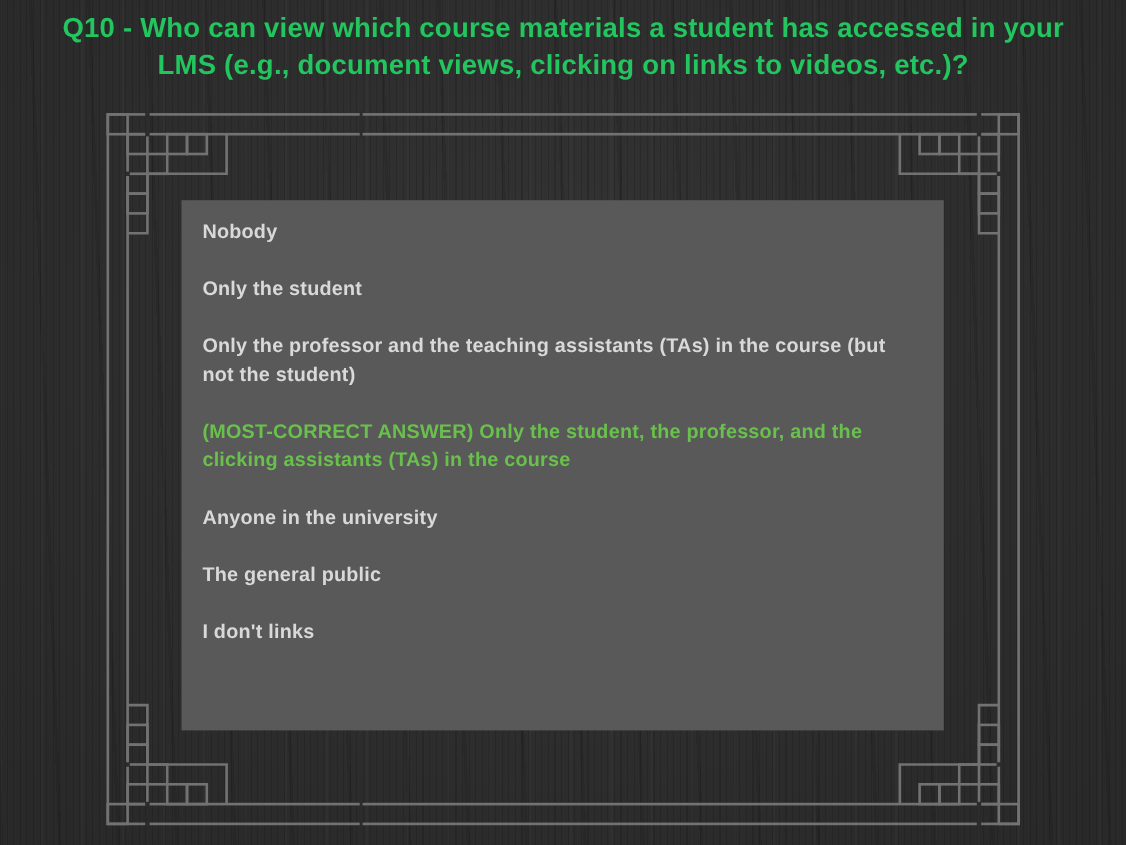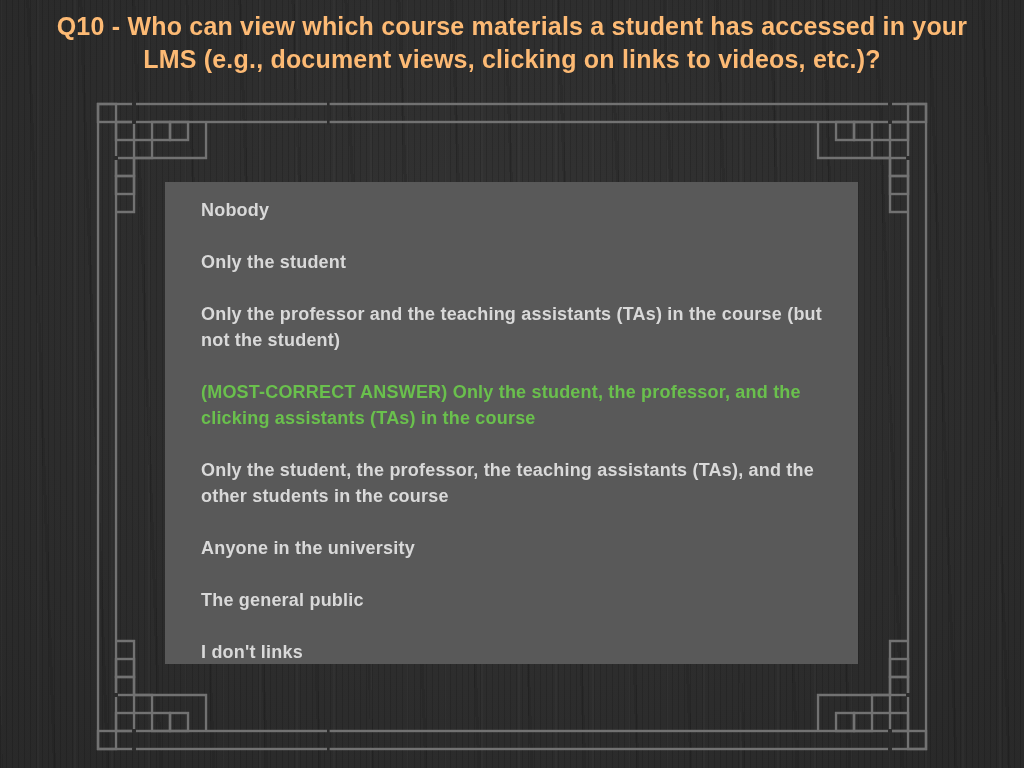--- a/index.html
+++ b/index.html
@@ -10,27 +10,27 @@
     background-image:
       repeating-linear-gradient(90deg, rgba(0,0,0,.14) 0px, rgba(0,0,0,.14) 1px, rgba(255,255,255,0) 1px, rgba(255,255,255,0) 6px),
       repeating-linear-gradient(90deg, rgba(255,255,255,.02) 0px, rgba(255,255,255,.02) 2px, rgba(0,0,0,0) 2px, rgba(0,0,0,0) 37px),
       repeating-linear-gradient(88deg, rgba(0,0,0,.10) 0px, rgba(0,0,0,.10) 3px, rgba(0,0,0,0) 3px, rgba(0,0,0,0) 53px),
       radial-gradient(ellipse at 50% 40%, rgba(255,255,255,.035) 0%, rgba(0,0,0,.06) 90%);
   }
   .title{
     position:absolute;top:10px;left:0;right:0;margin:0 auto;
     width:920px;text-align:center;
     font-size:25px;line-height:33px;font-weight:bold;
-    color:#fdba74;letter-spacing:.2px;
+    color:#22c55e;letter-spacing:.2px;
   }
   .frame{position:absolute;left:0;top:0;width:1024px;height:768px;}
   .panel{
     position:absolute;left:165px;top:182px;width:693px;height:482px;
     background:#595959;box-sizing:border-box;
-    padding:15px 28px 0 36px;
+    padding:15px 28px 0 19px;
   }
   .panel p{
     margin:0 0 26px 0;
     font-size:18px;line-height:26px;font-weight:bold;
     color:#d9d9d9;letter-spacing:.2px;
   }
   .panel p.correct{color:var(--green,#6ac04d);}
 </style>
 </head>
 <body style="--green: #6ac04d;">
@@ -90,17 +90,16 @@
       <rect x="327" y="727" width="2.6" height="24" fill="#2c2c2c"></rect>
     </svg></div>
 
 <h1 class="title">Q10 - Who can view which course materials a student has accessed in your LMS (e.g., document views, clicking on links to videos, etc.)?</h1>
 
 <div class="panel" id="panel">
     <p>Nobody</p>
     <p>Only the student</p>
     <p>Only the professor and the teaching assistants (TAs) in the course (but not the student)</p>
     <p class="correct">(MOST-CORRECT ANSWER) Only the student, the professor, and the clicking assistants (TAs) in the course</p>
-    <p>Only the student, the professor, the teaching assistants (TAs), and the other students in the course</p>
     <p>Anyone in the university</p>
     <p>The general public</p>
     <p>I don't links</p>
   </div>
 
 </body></html>

